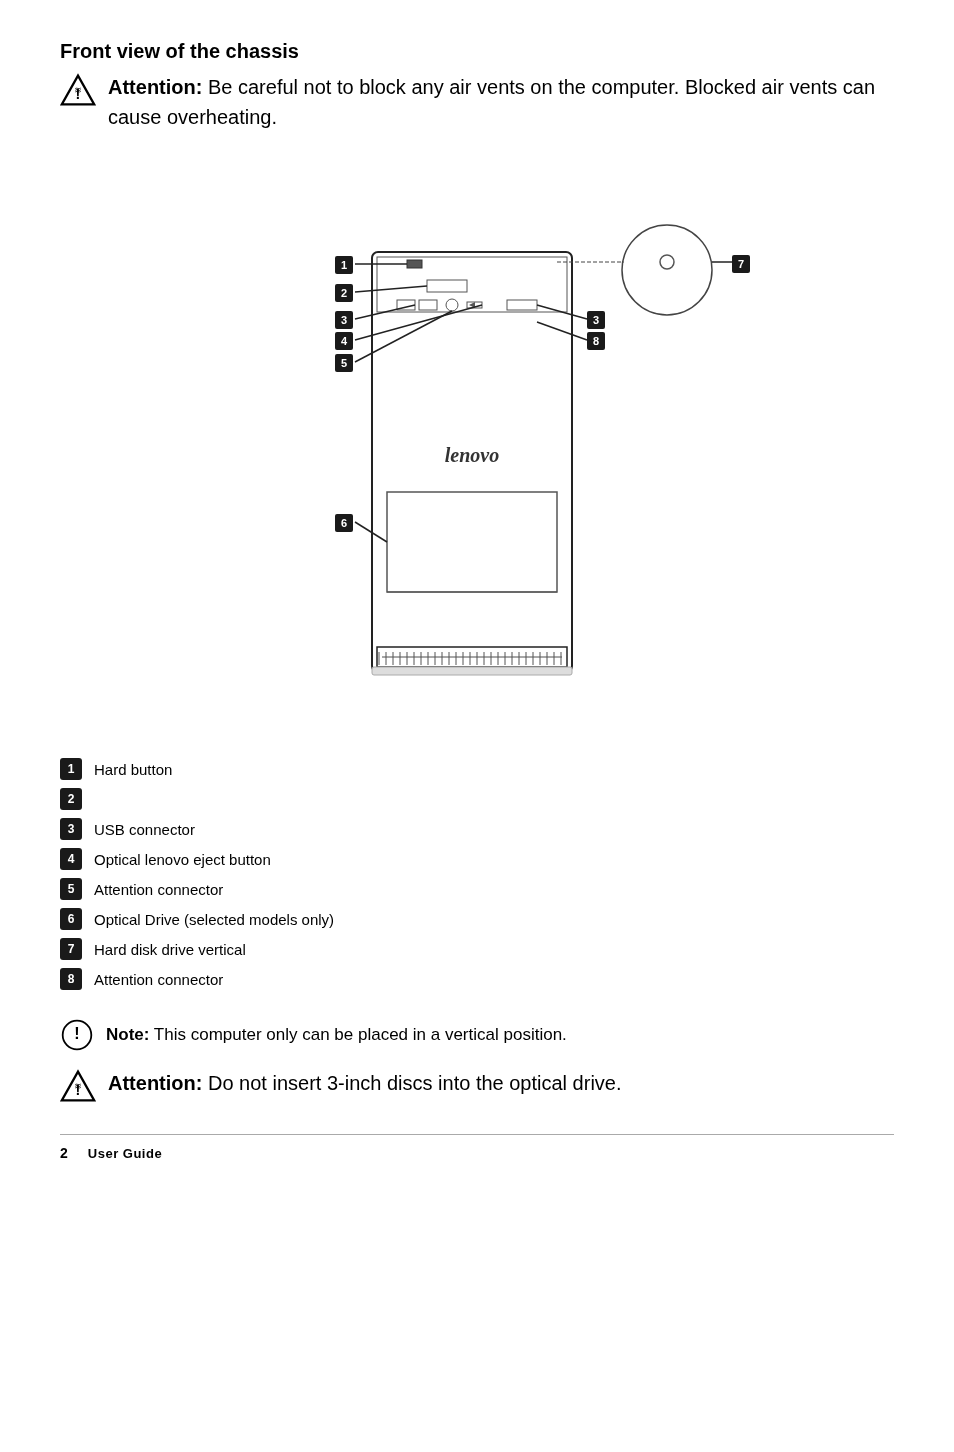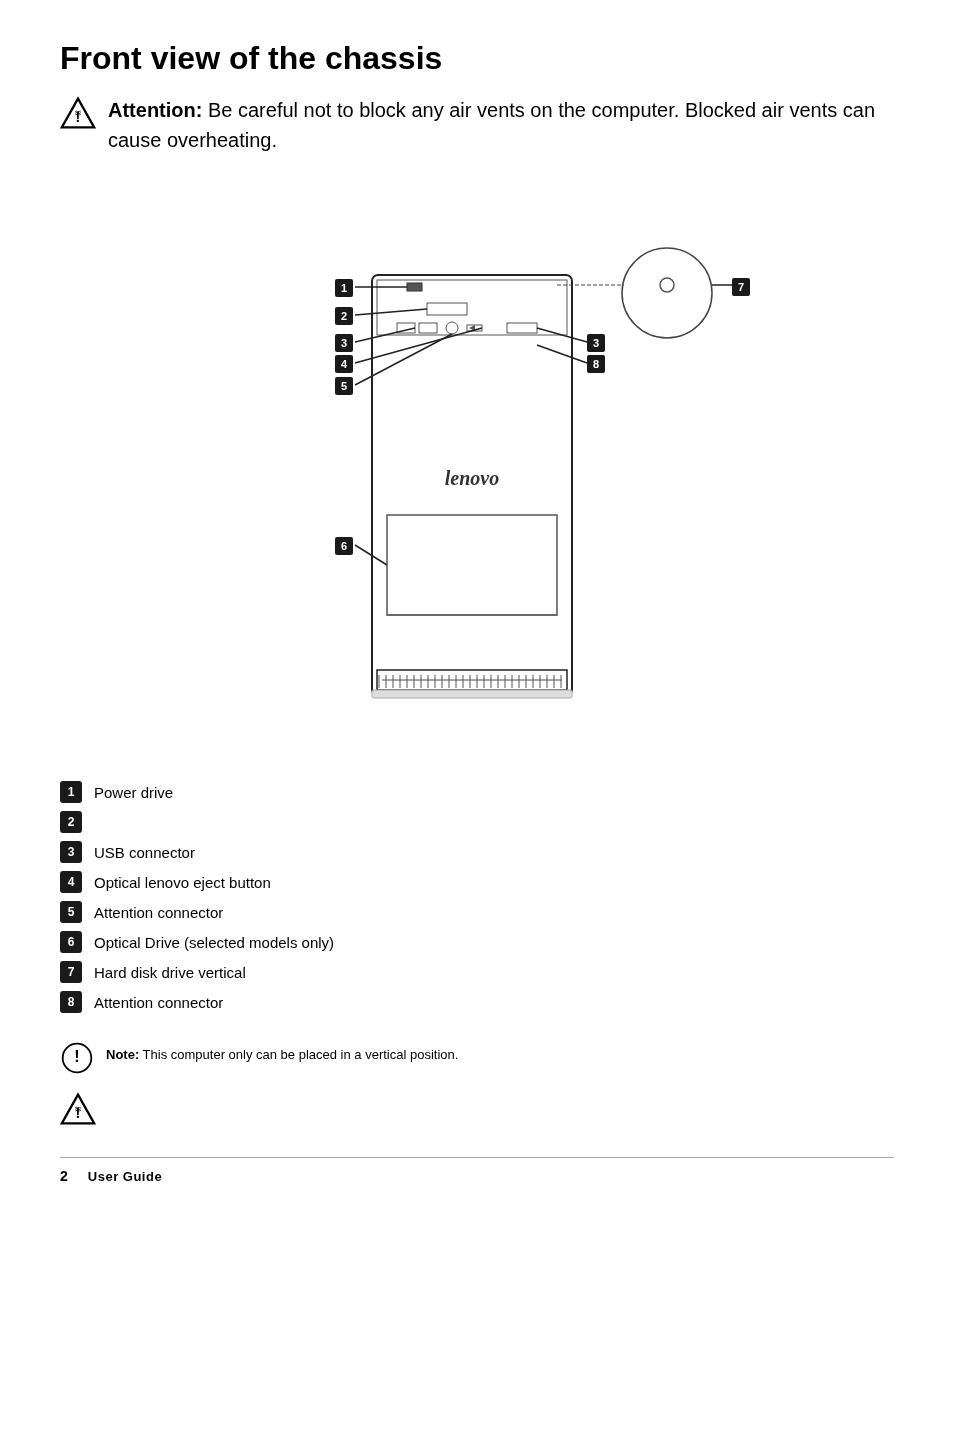--- a/index.html
+++ b/index.html
@@ -6,23 +6,23 @@
     body {
       font-family: Arial, Helvetica, sans-serif;
       background: #fff;
       width: 954px;
       min-height: 1452px;
       padding: 40px 60px 40px 60px;
       font-size: 15px;
       color: #000;
     }
     h1 {
-      font-size: 32px;
-      font-weight: bold;
-      margin-bottom: 18px;
+      font-size: 20px;
+      font-weight: bold;
+      margin-bottom: 9px;
     }
     .attention-box {
       display: flex;
       align-items: flex-start;
       gap: 12px;
       margin-bottom: 30px;
     }
     .attention-icon {
       flex-shrink: 0;
       width: 36px;
@@ -78,21 +78,21 @@
       align-items: flex-start;
       gap: 12px;
       margin-bottom: 16px;
     }
     .note-icon {
       flex-shrink: 0;
       width: 34px;
       height: 34px;
     }
     .note-text {
-      font-size: 13px;
+      font-size: 17px;
       line-height: 1.5;
       padding-top: 4px;
     }
     .note-text b { font-weight: bold; }
 
     .footer-line {
       border-top: 1px solid #aaa;
       margin-top: 28px;
       padding-top: 10px;
       display: flex;
@@ -224,21 +224,21 @@
 
     <line x1="200" y1="380" x2="168" y2="360" stroke="#222" stroke-width="1.5"></line>
     <rect x="148" y="352" width="18" height="18" rx="2" fill="#1a1a1a"></rect>
     <text x="157" y="365" text-anchor="middle" font-size="11" fill="#fff" font-weight="bold">6</text>
   </svg>
 </div>
 
 <ul class="legend-list">
   <li>
     <span class="legend-badge">1</span>
-    <span>Power drive</span>
+    <span>Hard button</span>
   </li>
   <li>
     <span class="legend-badge">2</span>
   </li>
   <li>
     <span class="legend-badge">3</span>
     <span>USB connector</span>
   </li>
   <li>
     <span class="legend-badge">4</span>
@@ -271,18 +271,21 @@
     <b>Note:</b><span> This computer only can be placed in a vertical position.</span>
   </p>
 </div>
 
 <div class="attention-box">
   <svg class="attention-icon" viewBox="0 0 40 40">
     <polygon points="20,4 38,36 2,36" fill="none" stroke="#000" stroke-width="2.5"></polygon>
     <text x="20" y="30" text-anchor="middle" font-size="16" font-weight="bold" fill="#000">!</text>
     <text x="20" y="23" text-anchor="middle" font-size="10" fill="#000">≋</text>
   </svg>
+  <p class="attention-text">
+    <b>Attention:</b><span> Do not insert 3-inch discs into the optical drive.</span>
+  </p>
 </div>
 
 <div class="footer-line">
   <span class="footer-page">2</span>
   <span class="footer-label">User Guide</span>
 </div>
 
 </body></html>

